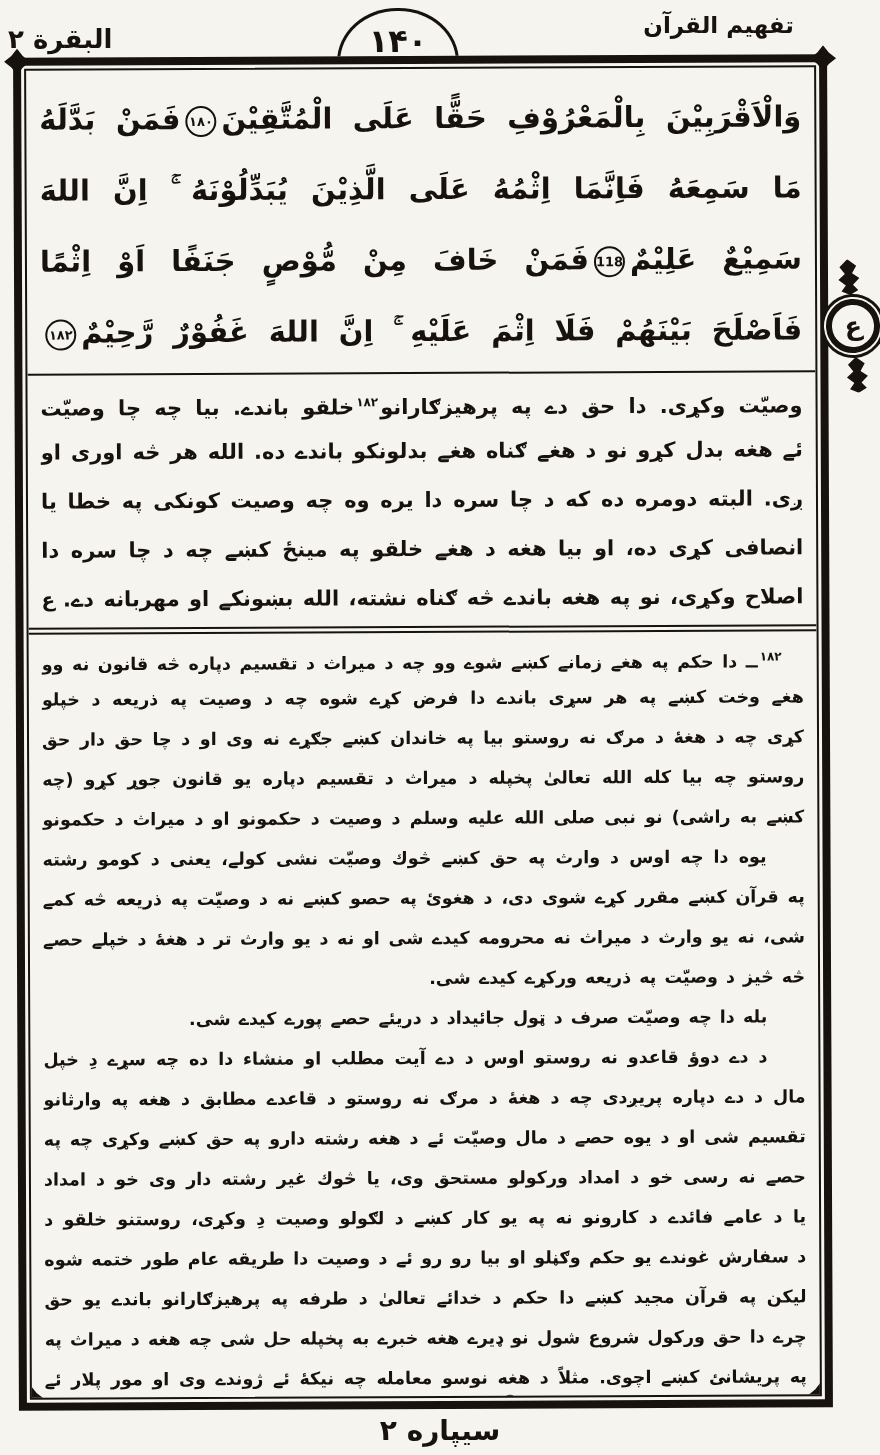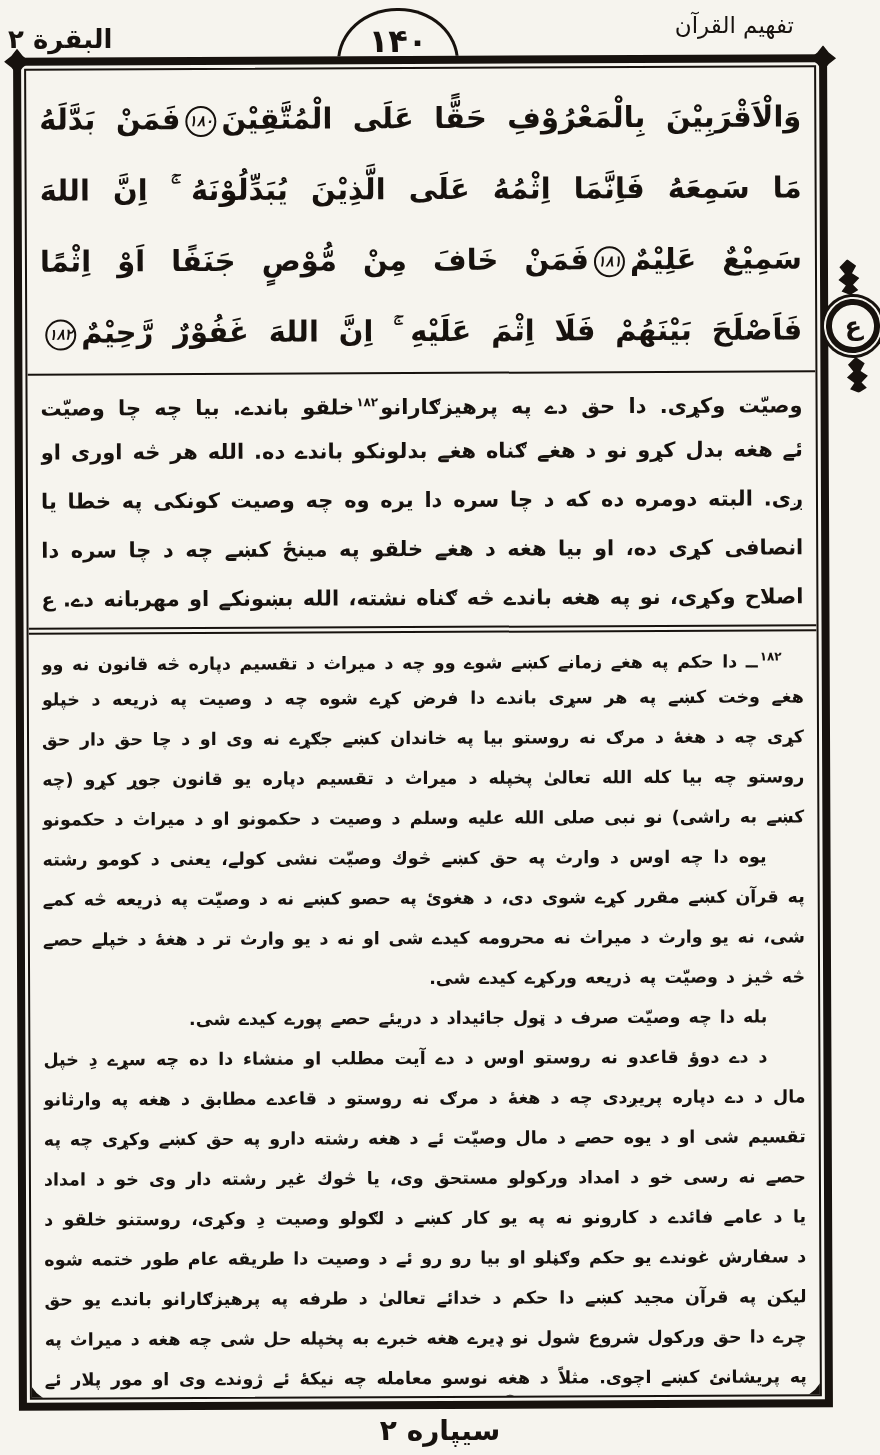--- a/index.html
+++ b/index.html
@@ -16,21 +16,21 @@
     overflow:hidden;
     direction:rtl;
   }
   
   .hdr-left{
     position:absolute;top:24px;left:8px;
     font-size:26px;font-weight:bold;direction:rtl;
   }
   .hdr-right{
     position:absolute;top:12px;right:86px;
-    font-size:23px;font-weight:normal;direction:rtl;margin-left:10px;
+    font-size:23px;font-weight:bold;direction:rtl;margin-left:10px;
   }
   .dome{
     position:absolute;top:8px;left:337px;width:122px;height:54px;
     border:3px solid var(--ink);border-bottom:none;
     border-radius:120px 120px 0 0 / 108px 108px 0 0;
     background:var(--paper);
     display:flex;align-items:flex-end;justify-content:center;
   }
   .dome span{font-size:32px;font-weight:bold;padding-bottom:2px;}
   
@@ -69,23 +69,23 @@
   .line.spread{display:flex;justify-content:space-between;align-items:baseline;}
   .quran{
     font-size:29px;font-weight:bold;
     padding-top:8px;
   }
   .quran .line{line-height:71px;height:71px;}
   .ayah{
     display:inline-flex;align-items:center;justify-content:center;
     width:31px;height:31px;
     border:2.5px solid var(--ink);border-radius:50%;
-    font-size:15px;font-weight:bold;
+    font-size:13px;font-weight:bold;
     vertical-align:middle;margin:0 5px;
-    line-height:1;flex:0 0 auto;font-style:italic;
+    line-height:1;flex:0 0 auto;
   }
   .rule-single{border-top:2.5px solid var(--ink);margin:5px -13px 0 -13px;}
   .rule-double{
     border-top:2.5px solid var(--ink);border-bottom:2.5px solid var(--ink);
     height:7px;margin:3px -13px 0 -13px;
   }
   .translation{
     font-size:21px;font-weight:bold;
     padding-top:4px;
   }
@@ -140,21 +140,21 @@
 <div class="dome">
   <span>١۴٠</span>
 </div>
 
 <div class="frame">
   <div class="frame-inner">
 
     <div class="quran">
         <div class="line"><span>وَالْاَقْرَبِيْنَ بِالْمَعْرُوْفِ حَقًّا عَلَى الْمُتَّقِيْنَ</span><span class="ayah">١٨٠</span><span>فَمَنْ بَدَّلَهُ بَعْدَ</span></div>
         <div class="line"><span>مَا سَمِعَهُ فَاِنَّمَا اِثْمُهُ عَلَى الَّذِيْنَ يُبَدِّلُوْنَهُ ۚ اِنَّ اللهَ</span></div>
-        <div class="line"><span>سَمِيْعٌ عَلِيْمٌ</span><span class="ayah">١٨١</span><span>فَمَنْ خَافَ مِنْ مُّوْصٍ جَنَفًا اَوْ اِثْمًا</span></div>
+        <div class="line"><span>سَمِيْعٌ عَلِيْمٌ</span><span class="ayah">118</span><span>فَمَنْ خَافَ مِنْ مُّوْصٍ جَنَفًا اَوْ اِثْمًا</span></div>
         <div class="line"><span>فَاَصْلَحَ بَيْنَهُمْ فَلَا اِثْمَ عَلَيْهِ ۚ اِنَّ اللهَ غَفُوْرٌ رَّحِيْمٌ</span><span class="ayah">١٨٢</span></div>
       </div>
 
     <div class="rule-single"></div>
 
     <div class="translation">
         <div class="line"><span>وصيّت وكړى. دا حق دے په پرهيزګارانو</span><sup class="fnref">١٨٢</sup><span>خلقو باندے. بيا چه چا وصيّت واوريدو او وروستو</span></div>
         <div class="line"><span>ئے هغه بدل كړو نو د هغے ګناه هغے بدلونكو باندے ده. الله هر څه اورى او په هر څه پوهيـ</span></div>
         <div class="line"><span>ږى. البته دومره ده كه د چا سره دا يره وه چه وصيت كونكى په خطا يا په قصد باندے بے</span></div>
         <div class="line"><span>انصافى كړى ده، او بيا هغه د هغے خلقو په مينځ كښے چه د چا سره دا معامله تعلق لرى،</span></div>

